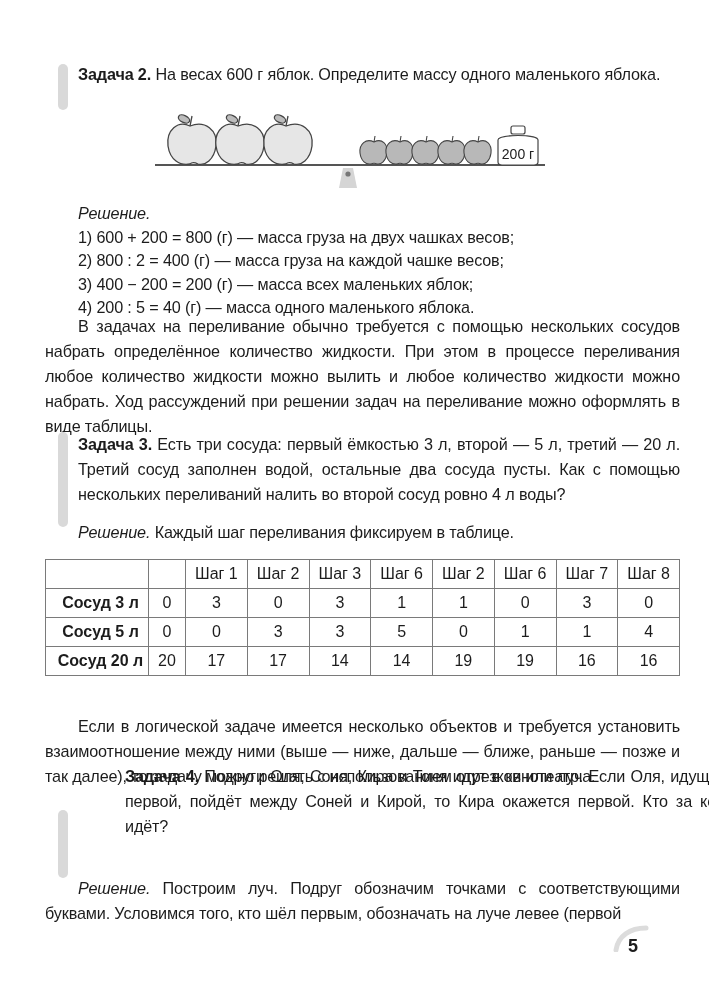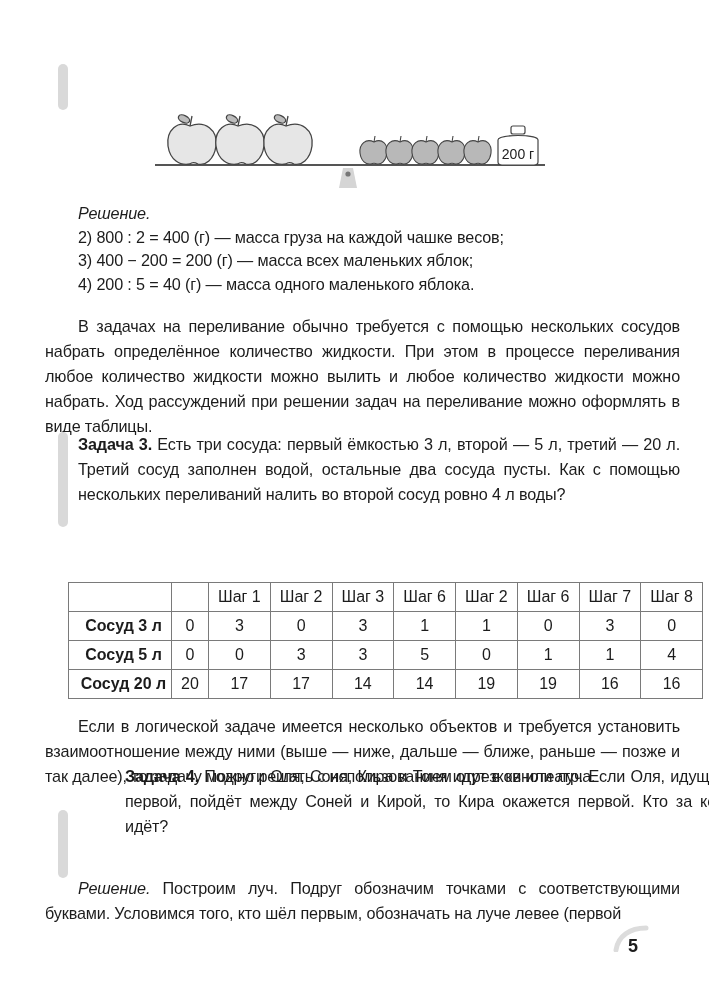--- a/index.html
+++ b/index.html
@@ -16,39 +16,42 @@
     position: absolute; left: 58px; width: 10px; border-radius: 6px;
     background: #d9d9d9;
   }
   .para { position: absolute; left: 45px; width: 635px; text-align: justify; }
   .indent { text-indent: 33px; }
   .sol-title { font-style: italic; }
   .steps { position: absolute; left: 78px; width: 600px; }
   .steps div { height: 23.5px; line-height: 23.5px; }
   .figure { position: absolute; left: 150px; top: 112px; width: 400px; height: 80px; }
   table.grid {
-    position: absolute; left: 45px; top: 582px; width: 635px;
-    border-collapse: collapse; font-size: 16px; margin-left: 23px;
+    position: absolute; left: 45px; top: 559px; width: 635px;
+    border-collapse: collapse; font-size: 16px;
   }
   table.grid td {
     border: 1px solid #7a7a7a; height: 28px; text-align: center; padding: 0;
   }
   table.grid td.rowhead { text-align: center; padding-left: 7px; font-weight: bold; width: 95px; }
   table.grid td.c0 { width: 36px; }
   .pagenum {
     position: absolute; left: 628px; top: 936px; font-size: 18px; font-weight: bold;
   }
   .arc { position: absolute; left: 612px; top: 922px; }
 </style>
 </head>
 <body>
 
 <div class="page">
 
   <div class="bar" style="top:64px;height:46px;"></div>
+  <div class="task txt" style="top:62px;">
+    <b>Задача 2.</b><span> На весах 600 г яблок. Определите массу одного маленького яблока.</span>
+  </div>
 
   <svg class="figure" viewBox="0 0 400 80" width="400" height="80">
     <line x1="5" y1="53" x2="395" y2="53" stroke="#555" stroke-width="2"></line>
     <path d="M193 56 L203 56 L207 76 L189 76 Z" fill="#d5d5d5"></path>
     <circle cx="198" cy="62" r="2.6" fill="#777"></circle>
     <g stroke="#444" stroke-width="1.3" fill="#e6e6e6">
       <path d="M40 14 C55 8 68 18 66 34 C64 48 55 54 48 52 C44 50 42 50 40 52 C30 54 20 48 18 34 C16 18 28 8 40 14 Z"></path>
       <path d="M40 14 L42 4" fill="none"></path>
       <ellipse cx="34" cy="7" rx="6" ry="3.5" fill="#bcbcbc" transform="rotate(25 34 7)"></ellipse>
     </g>
@@ -84,30 +87,34 @@
     </g>
     <g stroke="#444" stroke-width="1.2" fill="#ffffff">
       <rect x="361" y="14" width="14" height="8" rx="2"></rect>
       <path d="M348 28 C348 22 388 22 388 28 L388 50 C388 52 386 53 384 53 L352 53 C350 53 348 52 348 50 Z"></path>
     </g>
     <text x="368" y="47" text-anchor="middle" font-size="14" fill="#222" font-family="Liberation Sans, sans-serif">200 г</text>
   </svg>
 
   <div class="steps txt" style="top:202px;">
     <div class="sol-title">Решение.</div>
+    <div>1) 600 + 200 = 800 (г) — масса груза на двух чашках весов;</div>
     <div>2) 800 : 2 = 400 (г) — масса груза на каждой чашке весов;</div>
     <div>3) 400 − 200 = 200 (г) — масса всех маленьких яблок;</div>
     <div>4) 200 : 5 = 40 (г) — масса одного маленького яблока.</div>
   </div>
 
   <div class="para txt indent" style="top:314px;">В задачах на переливание обычно требуется с помощью нескольких сосудов набрать определённое количество жидкости. При этом в процессе переливания любое количество жидкости можно вылить и любое количество жидкости можно набрать. Ход рассуждений при решении задач на переливание можно оформлять в виде таблицы.</div>
 
   <div class="bar" style="top:432px;height:95px;"></div>
   <div class="task txt" style="top:432px;">
     <b>Задача 3.</b><span> Есть три сосуда: первый ёмкостью 3 л, второй — 5 л, третий — 20 л. Третий сосуд заполнен водой, остальные два сосуда пусты. Как с помощью нескольких переливаний налить во второй сосуд ровно 4 л воды?</span>
+  </div>
+  <div class="task txt" style="top:520px;">
+    <i>Решение.</i><span> Каждый шаг переливания фиксируем в таблице.</span>
   </div>
 
   <table class="grid">
     <tbody>
         <tr>
       <td class="rowhead"></td>
       <td class="c0"></td>
       <td>Шаг 1</td>
       <td>Шаг 2</td>
       <td>Шаг 3</td>

